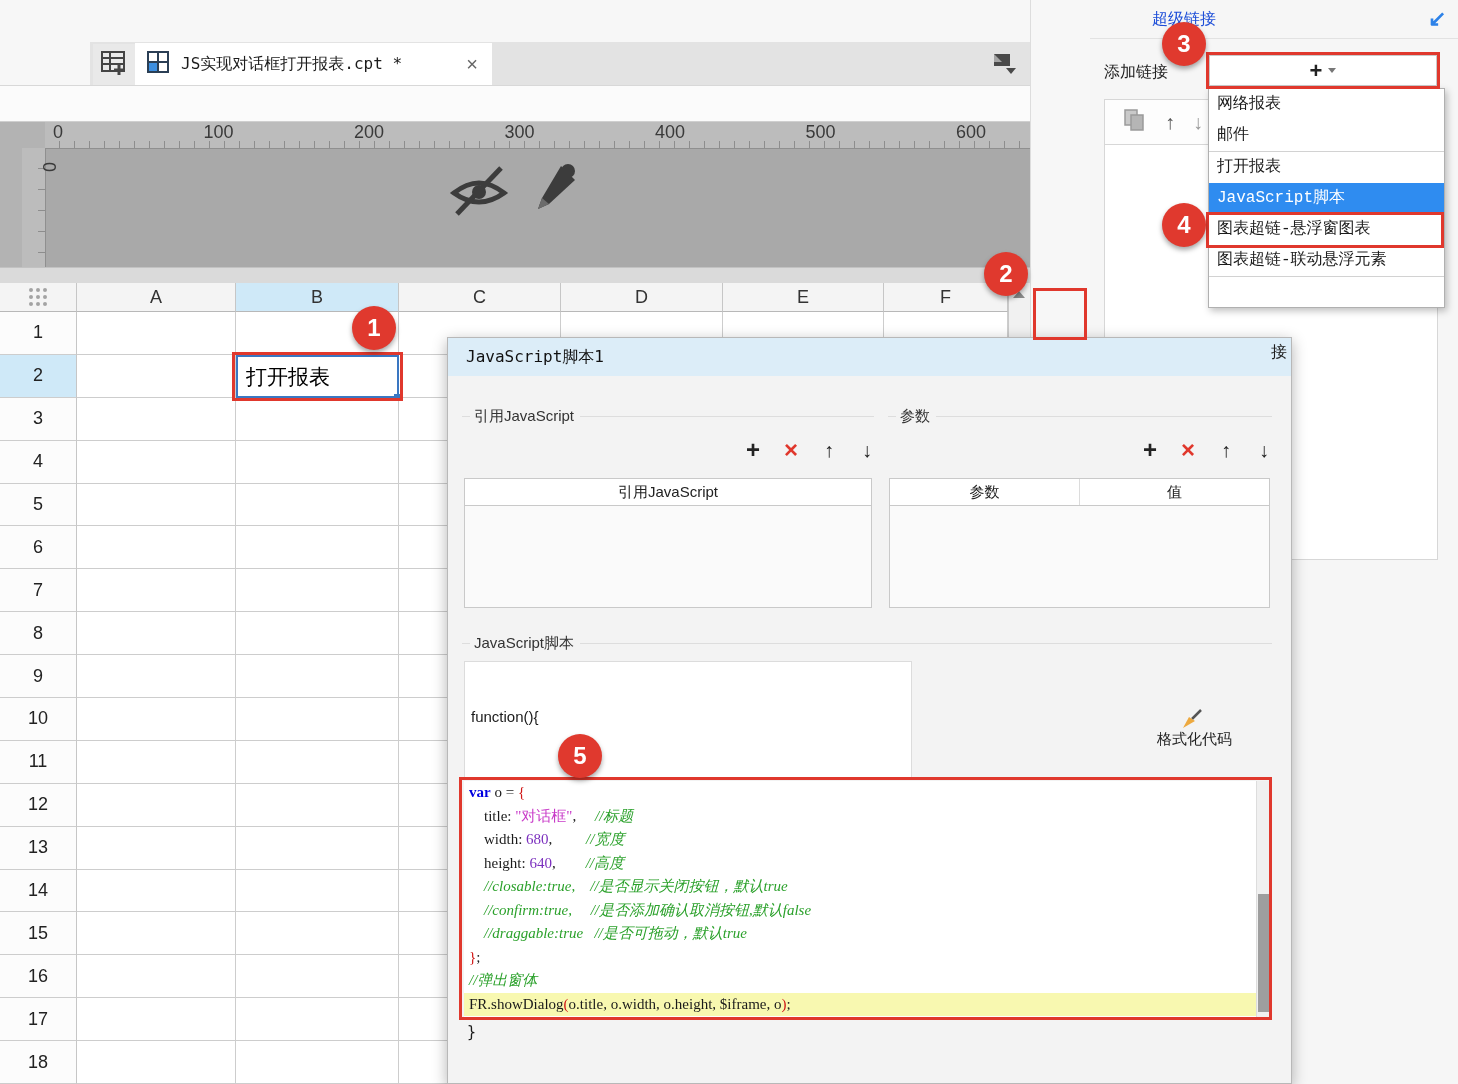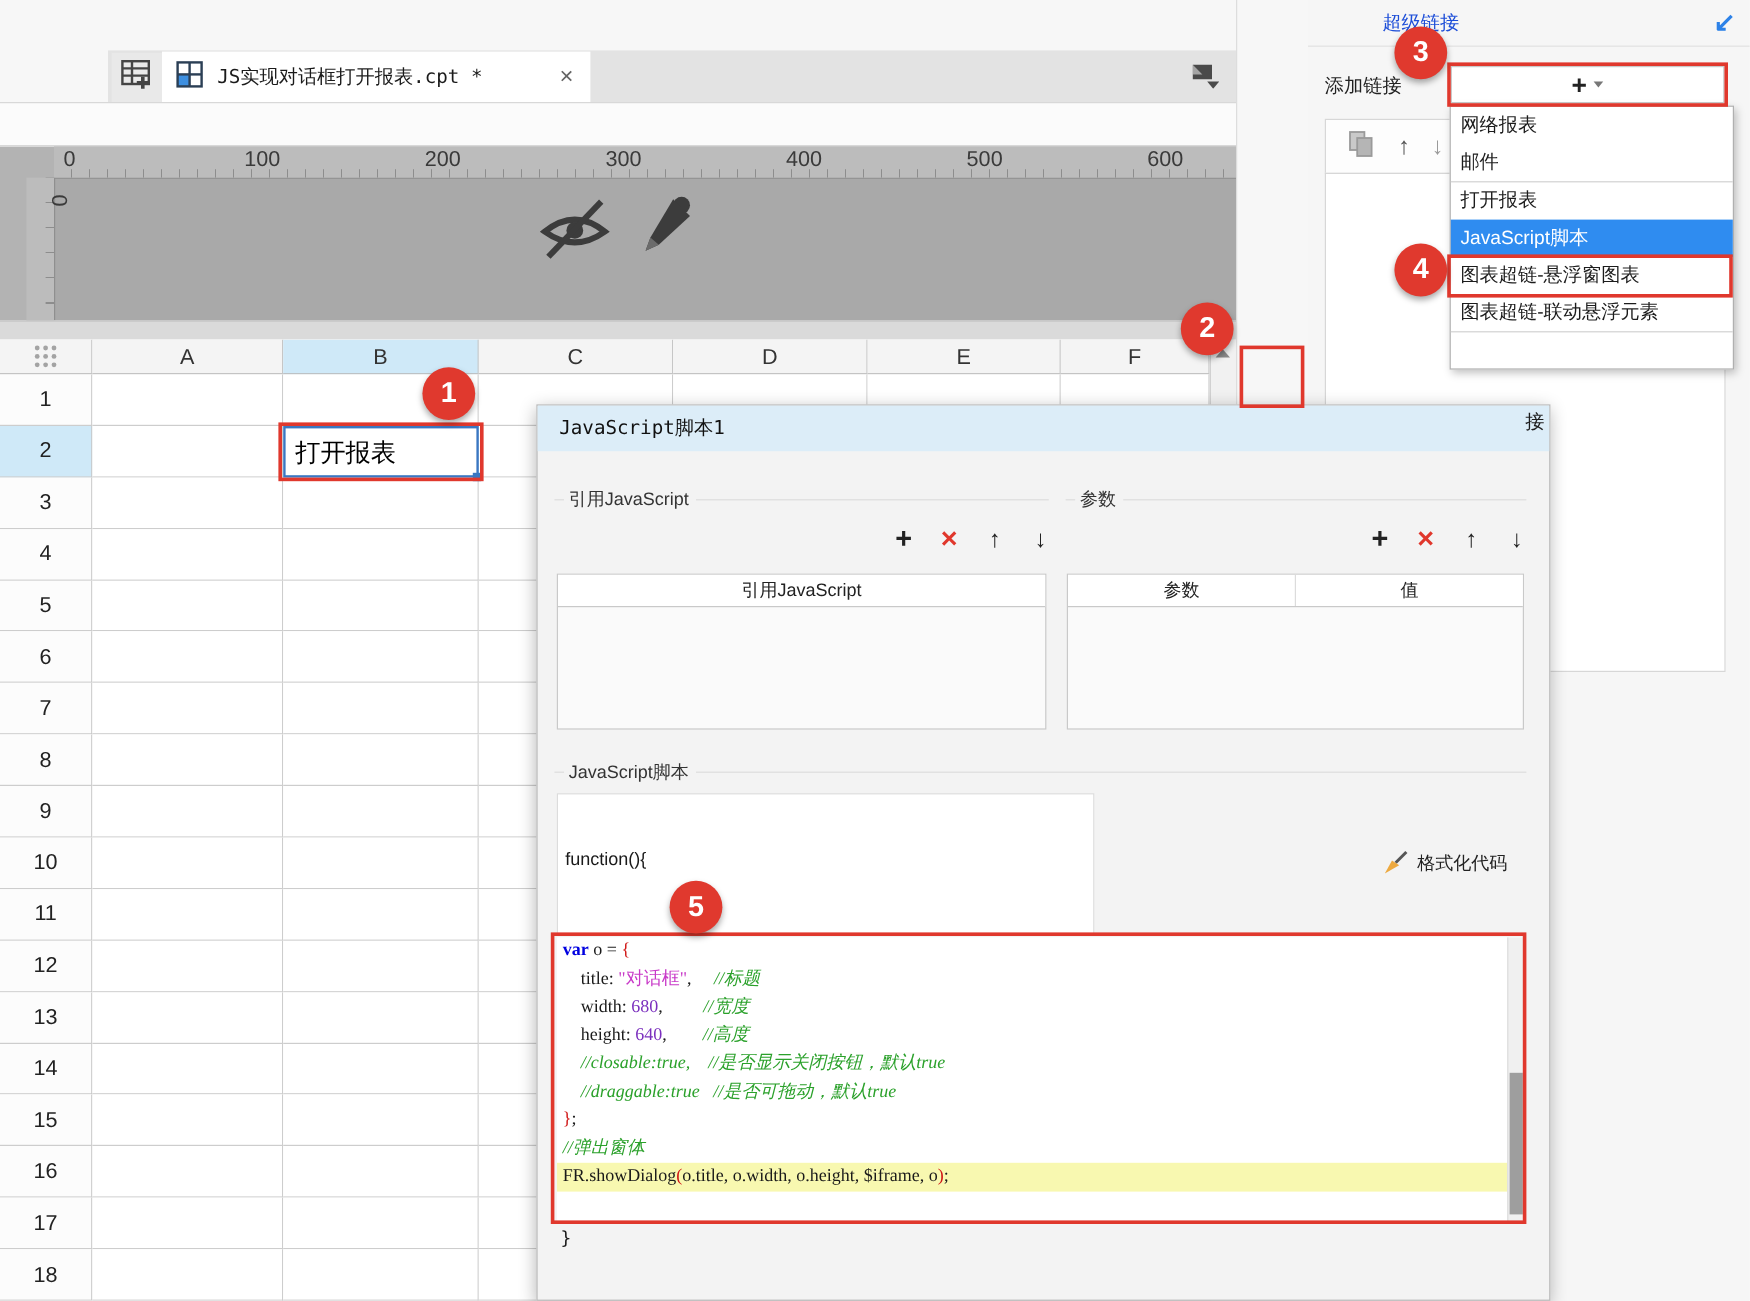--- a/index.html
+++ b/index.html
@@ -89,21 +89,21 @@
   #addlink-btn .plus{font-size:22px;font-weight:bold;color:#222;line-height:1;}
   #panel-toolbar{left:1104px;top:99px;width:334px;height:46px;background:#fdfdfd;border:1px solid #d7d7d7;box-sizing:border-box;z-index:7;display:flex;align-items:center;}
   #panel-toolbar .ticon{margin-left:18px;cursor:pointer;}
   .arrow-up{color:#555;font-size:20px;font-weight:bold;}
   .arrow-down{color:#9a9a9a;font-size:20px;font-weight:bold;}
   #panel-listbox{left:1104px;top:144px;width:334px;height:416px;background:#fff;border:1px solid #d7d7d7;box-sizing:border-box;z-index:7;}
 
   
   #link-menu{left:1208px;top:88px;width:237px;background:#fff;border:1px solid #b0b0b0;box-sizing:border-box;
              box-shadow:2px 3px 7px rgba(0,0,0,0.25);z-index:30;}
-  .mitem{height:31px;line-height:31px;padding-left:8px;font-size:16px;color:#1c1c1c;cursor:pointer;white-space:nowrap;}
+  .mitem{height:31px;line-height:31px;padding-left:8px;font-size:16px;color:#1c1c1c;cursor:pointer;white-space:nowrap;font-family:Liberation Mono, monospace;}
   .mitem.sel{background:#2f8cf0;color:#fff;}
   .msep{height:1px;background:#d2d2d2;}
   .mpartial{height:30px;}
   #menu-partial-char{left:1271px;top:342px;font-size:16px;color:#1c1c1c;z-index:45;}
 
   
   #dialog{left:447px;top:337px;width:845px;height:747px;background:#f3f3f3;border:1px solid #b8b8b8;
           box-sizing:border-box;box-shadow:0 4px 14px rgba(0,0,0,0.3);z-index:40;}
   #dlg-titlebar{position:absolute;left:0;top:0;width:100%;height:38px;background:#dcedf8;
           display:flex;align-items:center;cursor:move;}
@@ -116,21 +116,21 @@
   .dtool{width:26px;height:24px;margin-left:12px;display:flex;align-items:center;justify-content:center;cursor:pointer;}
   .dt-plus{font-size:24px;font-weight:bold;color:#222;line-height:1;}
   .dt-x{font-size:24px;font-weight:900;color:#e0372c;line-height:1;}
   .dt-arrow{font-size:20px;font-weight:bold;color:#222;line-height:1;}
   .dtable{position:absolute;background:#fafafa;border:1px solid #c9c9c9;box-sizing:border-box;}
   .dtable .thead{display:flex;height:27px;background:#fff;border-bottom:1px solid #c9c9c9;box-sizing:border-box;}
   .dtable .th{flex:1;display:flex;align-items:center;justify-content:center;font-size:15px;color:#222;border-right:1px solid #dcdcdc;box-sizing:border-box;}
   .dtable .th:last-child{border-right:none;}
   #fn-box{position:absolute;left:16px;top:323px;width:448px;height:118px;background:#fff;border:1px solid #dcdcdc;box-sizing:border-box;}
   #fn-open{position:absolute;left:6px;top:46px;font-size:15px;color:#1a1a1a;}
-  #format-code{position:absolute;left:703px;top:370px;display:flex;align-items:center;cursor:pointer;}
+  #format-code{position:absolute;left:703px;top:370px;display:flex;align-items:center;cursor:pointer;flex-direction:column;}
   #format-code span{font-size:15px;color:#222;margin-left:6px;}
   #code-area{position:absolute;left:16px;top:443px;width:806px;height:237px;background:#fff;overflow:hidden;}
   .code-line{height:23.5px;line-height:23.5px;font-family:Liberation Serif, serif;font-size:15px;white-space:pre;padding-left:5px;}
   .code-line.hl{background:#f8f8b0;}
   .cs-kw{color:#0000e0;font-weight:bold;}
   .cs-pl{color:#1a1a1a;}
   .cs-br{color:#d01716;}
   .cs-str{color:#c839c8;}
   .cs-num{color:#7b2fbe;}
   .cs-cm{color:#2ba12b;font-style:italic;}
@@ -739,20 +739,21 @@
       </svg>
     <span>格式化代码</span>
   </div>
   <div id="code-area">
     <div id="code-lines">
         <div class="code-line"><span class="cs-kw">var</span><span class="cs-pl"> o = </span><span class="cs-br">{</span></div>
         <div class="code-line"><span class="cs-pl">    title: </span><span class="cs-str">"对话框"</span><span class="cs-pl">,     </span><span class="cs-cm">//标题</span></div>
         <div class="code-line"><span class="cs-pl">    width: </span><span class="cs-num">680</span><span class="cs-pl">,         </span><span class="cs-cm">//宽度</span></div>
         <div class="code-line"><span class="cs-pl">    height: </span><span class="cs-num">640</span><span class="cs-pl">,        </span><span class="cs-cm">//高度</span></div>
         <div class="code-line"><span class="cs-pl">    </span><span class="cs-cm">//closable:true,    //是否显示关闭按钮，默认true</span></div>
+        <div class="code-line"><span class="cs-pl">    </span><span class="cs-cm">//confirm:true,     //是否添加确认取消按钮,默认false</span></div>
         <div class="code-line"><span class="cs-pl">    </span><span class="cs-cm">//draggable:true   //是否可拖动，默认true</span></div>
         <div class="code-line"><span class="cs-br">}</span><span class="cs-pl">;</span></div>
         <div class="code-line"><span class="cs-cm">//弹出窗体</span></div>
         <div class="code-line hl"><span class="cs-pl">FR.showDialog</span><span class="cs-br">(</span><span class="cs-pl">o.title, o.width, o.height, $iframe, o</span><span class="cs-br">)</span><span class="cs-pl">;</span></div>
       </div>
     <div id="code-scroll">
       <div id="code-thumb"></div>
     </div>
   </div>
   <span id="fn-close">}</span>

